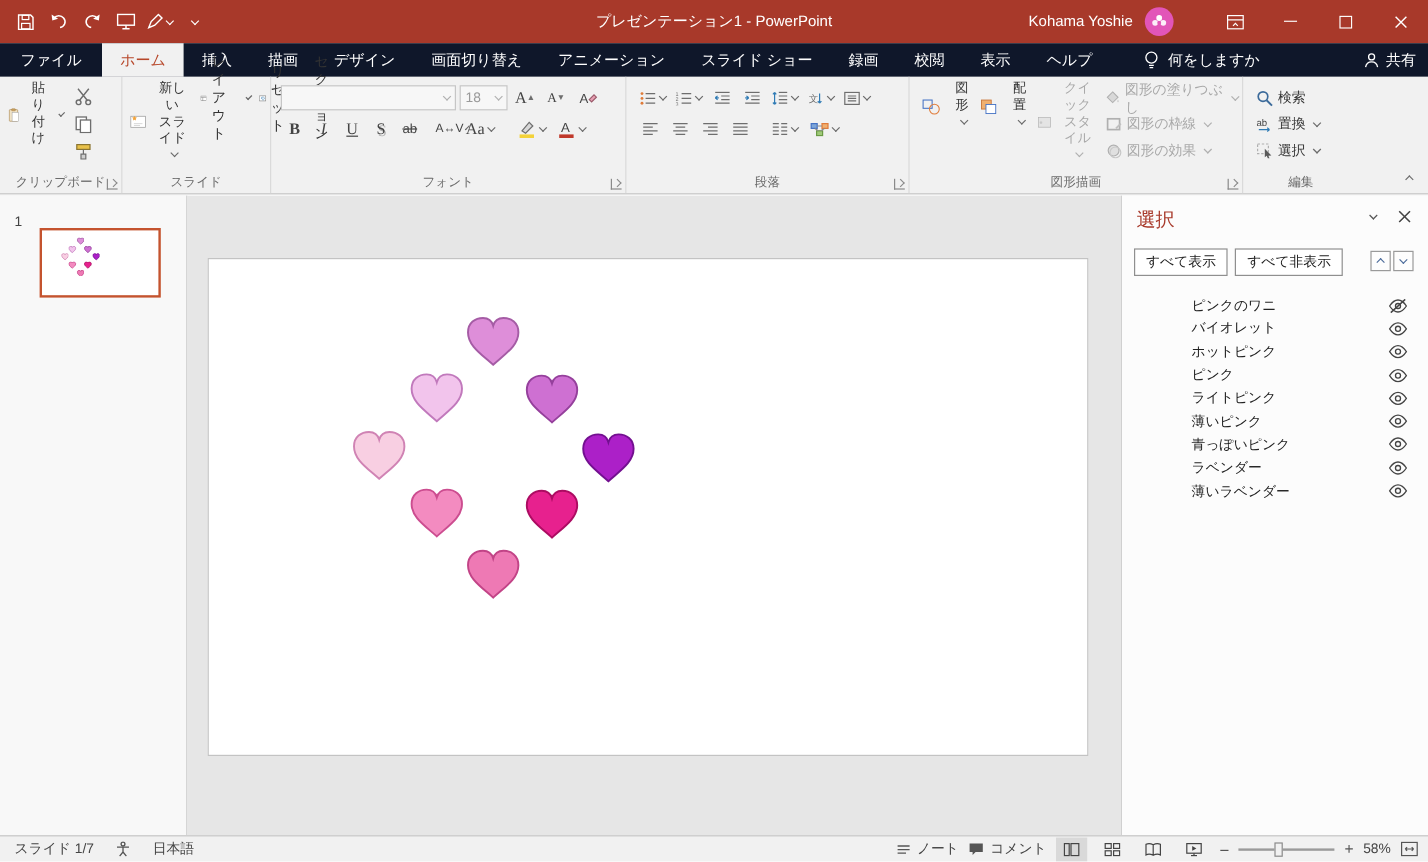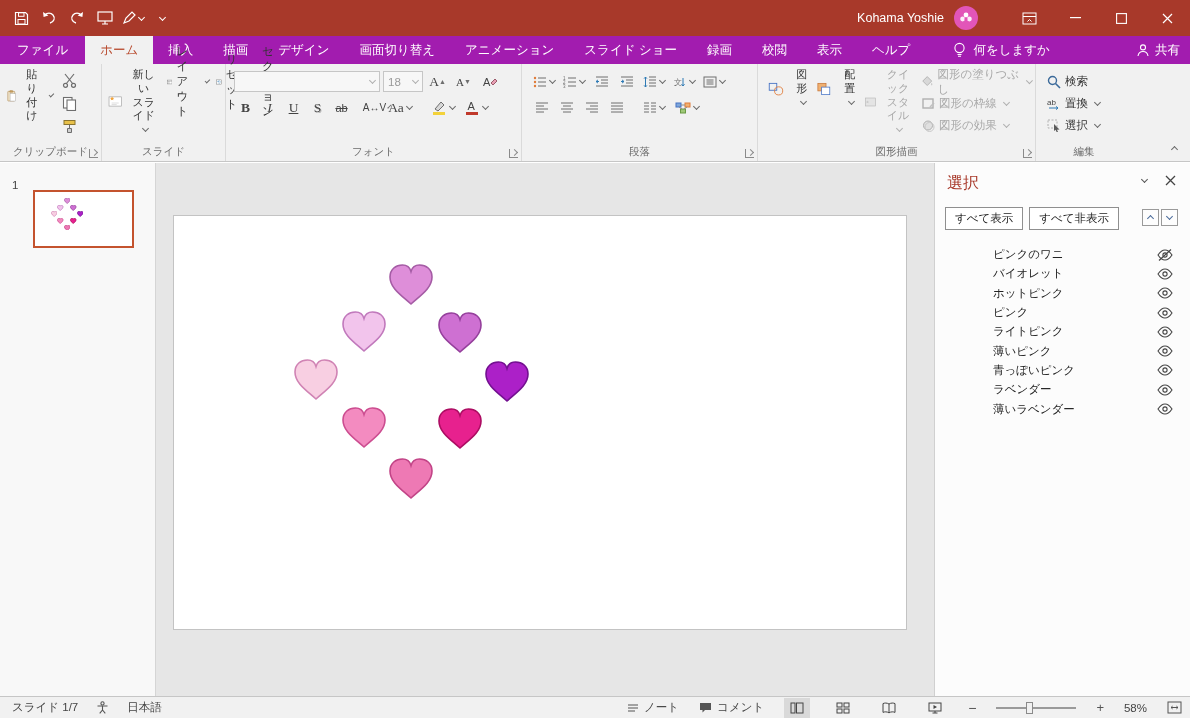--- a/index.html
+++ b/index.html
@@ -15,21 +15,21 @@
   .titlebar{position:absolute;left:0;top:0;width:1190px;height:36px;background:#A8392A;display:flex;align-items:center;color:#fff;}
   .qat{display:flex;align-items:center;gap:2px;padding-left:8px;}
   .qbtn{width:26px;height:26px;display:flex;align-items:center;justify-content:center;cursor:default;}
   .wtitle{position:absolute;left:0;right:0;text-align:center;font-size:12.5px;pointer-events:none;}
   .userbox{position:absolute;right:212px;top:0;height:36px;display:flex;align-items:center;gap:10px;font-size:12.5px;}
   .avatar{width:24px;height:24px;border-radius:50%;background:#E255B8;display:flex;align-items:center;justify-content:center;}
   .winctl{position:absolute;right:0;top:0;height:36px;display:flex;}
   .wbtn{width:46px;height:36px;display:flex;align-items:center;justify-content:center;font-size:14px;color:#fff;}
 
   
-  .tabsrow{position:absolute;left:0;top:36px;width:1190px;height:28px;background:#a21caf;display:flex;align-items:stretch;color:#fff;}
+  .tabsrow{position:absolute;left:0;top:36px;width:1190px;height:28px;background:#0f172a;display:flex;align-items:stretch;color:#fff;}
   .rtab{padding:0 15px;display:flex;align-items:center;font-size:12.5px;cursor:default;white-space:nowrap;}
   .rtab.file{padding:0 17px;}
   .rtab.active{background:#F1F1F1;color:#B7472A;}
   .tellme{display:flex;align-items:center;gap:7px;margin-left:28px;font-size:12.5px;}
   .sharebox{position:absolute;right:10px;top:0;height:28px;display:flex;align-items:center;gap:6px;font-size:12.5px;}
 
   
   .ribbon{position:absolute;left:0;top:64px;width:1190px;height:98px;background:#F1F1F1;border-bottom:1px solid #C6C6C6;display:flex;}
   .rgroup{position:relative;height:97px;border-right:1px solid #DADADA;flex:none;}
   .glabel{position:absolute;left:0;right:0;bottom:2px;text-align:center;font-size:10.5px;color:#6b6b6b;}
@@ -62,21 +62,21 @@
   .reorder{position:absolute;right:12px;top:46px;display:flex;gap:2px;}
   .rbtn2{width:17px;height:17px;border:1px solid #9a9a9a;background:#fdfdfd;display:flex;align-items:center;justify-content:center;}
   #selection-list{position:absolute;left:0;top:82px;right:0;margin-left:40px;}
   .sel-row{height:19.3px;display:flex;align-items:center;padding:0 14px 0 18px;}
   .sel-label{flex:1;font-size:11.5px;color:#222;white-space:nowrap;}
   .sel-eye{width:22px;display:flex;justify-content:center;}
 
   
   .statusbar{position:absolute;left:0;top:696px;width:1190px;height:22px;background:#F1F1F1;border-top:1px solid #C6C6C6;display:flex;align-items:center;font-size:11.5px;color:#444;}
   .stleft{display:flex;align-items:center;gap:18px;padding-left:12px;}
-  .stright{position:absolute;right:8px;display:flex;align-items:center;gap:20px;text-align:center;}
+  .stright{position:absolute;right:8px;display:flex;align-items:center;gap:8px;text-align:center;}
   .stitem{display:flex;align-items:center;gap:5px;}
   .viewbtn{width:26px;height:20px;display:flex;align-items:center;justify-content:center;}
   .viewbtn.active{background:#D9D9D9;}
   .ztrack{width:80px;height:2px;background:#9a9a9a;position:relative;}
   .zthumb{position:absolute;left:30px;top:-5px;width:7px;height:12px;background:#F1F1F1;border:1px solid #8a8a8a;}
 </style>
 </head>
 <body>
 
 <div class="titlebar">
@@ -109,20 +109,21 @@
     <span class="qbtn">
       <svg width="14" height="14" viewBox="0 0 14 14">
           <path d="M2 12 L4 7 10 1 13 4 7 10 Z" fill="none" stroke="#fff" stroke-width="1.2"></path>
         </svg>
       <span class="chev down white"></span>
     </span>
     <span class="qbtn">
         <span class="chev down white"></span>
       </span>
   </div>
+  <div class="wtitle">プレゼンテーション1  -  PowerPoint</div>
   <div class="userbox">
     <span>Kohama Yoshie</span>
     <span class="avatar">
       <svg width="14" height="14" viewBox="0 0 14 14">
           <circle cx="7" cy="4" r="2.4" fill="#fff"></circle>
           <circle cx="3.6" cy="8" r="2.4" fill="#fff" opacity=".9"></circle>
           <circle cx="10.4" cy="8" r="2.4" fill="#fff" opacity=".9"></circle>
           <circle cx="7" cy="8" r="1.6" fill="#E255B8"></circle>
         </svg>
     </span>

